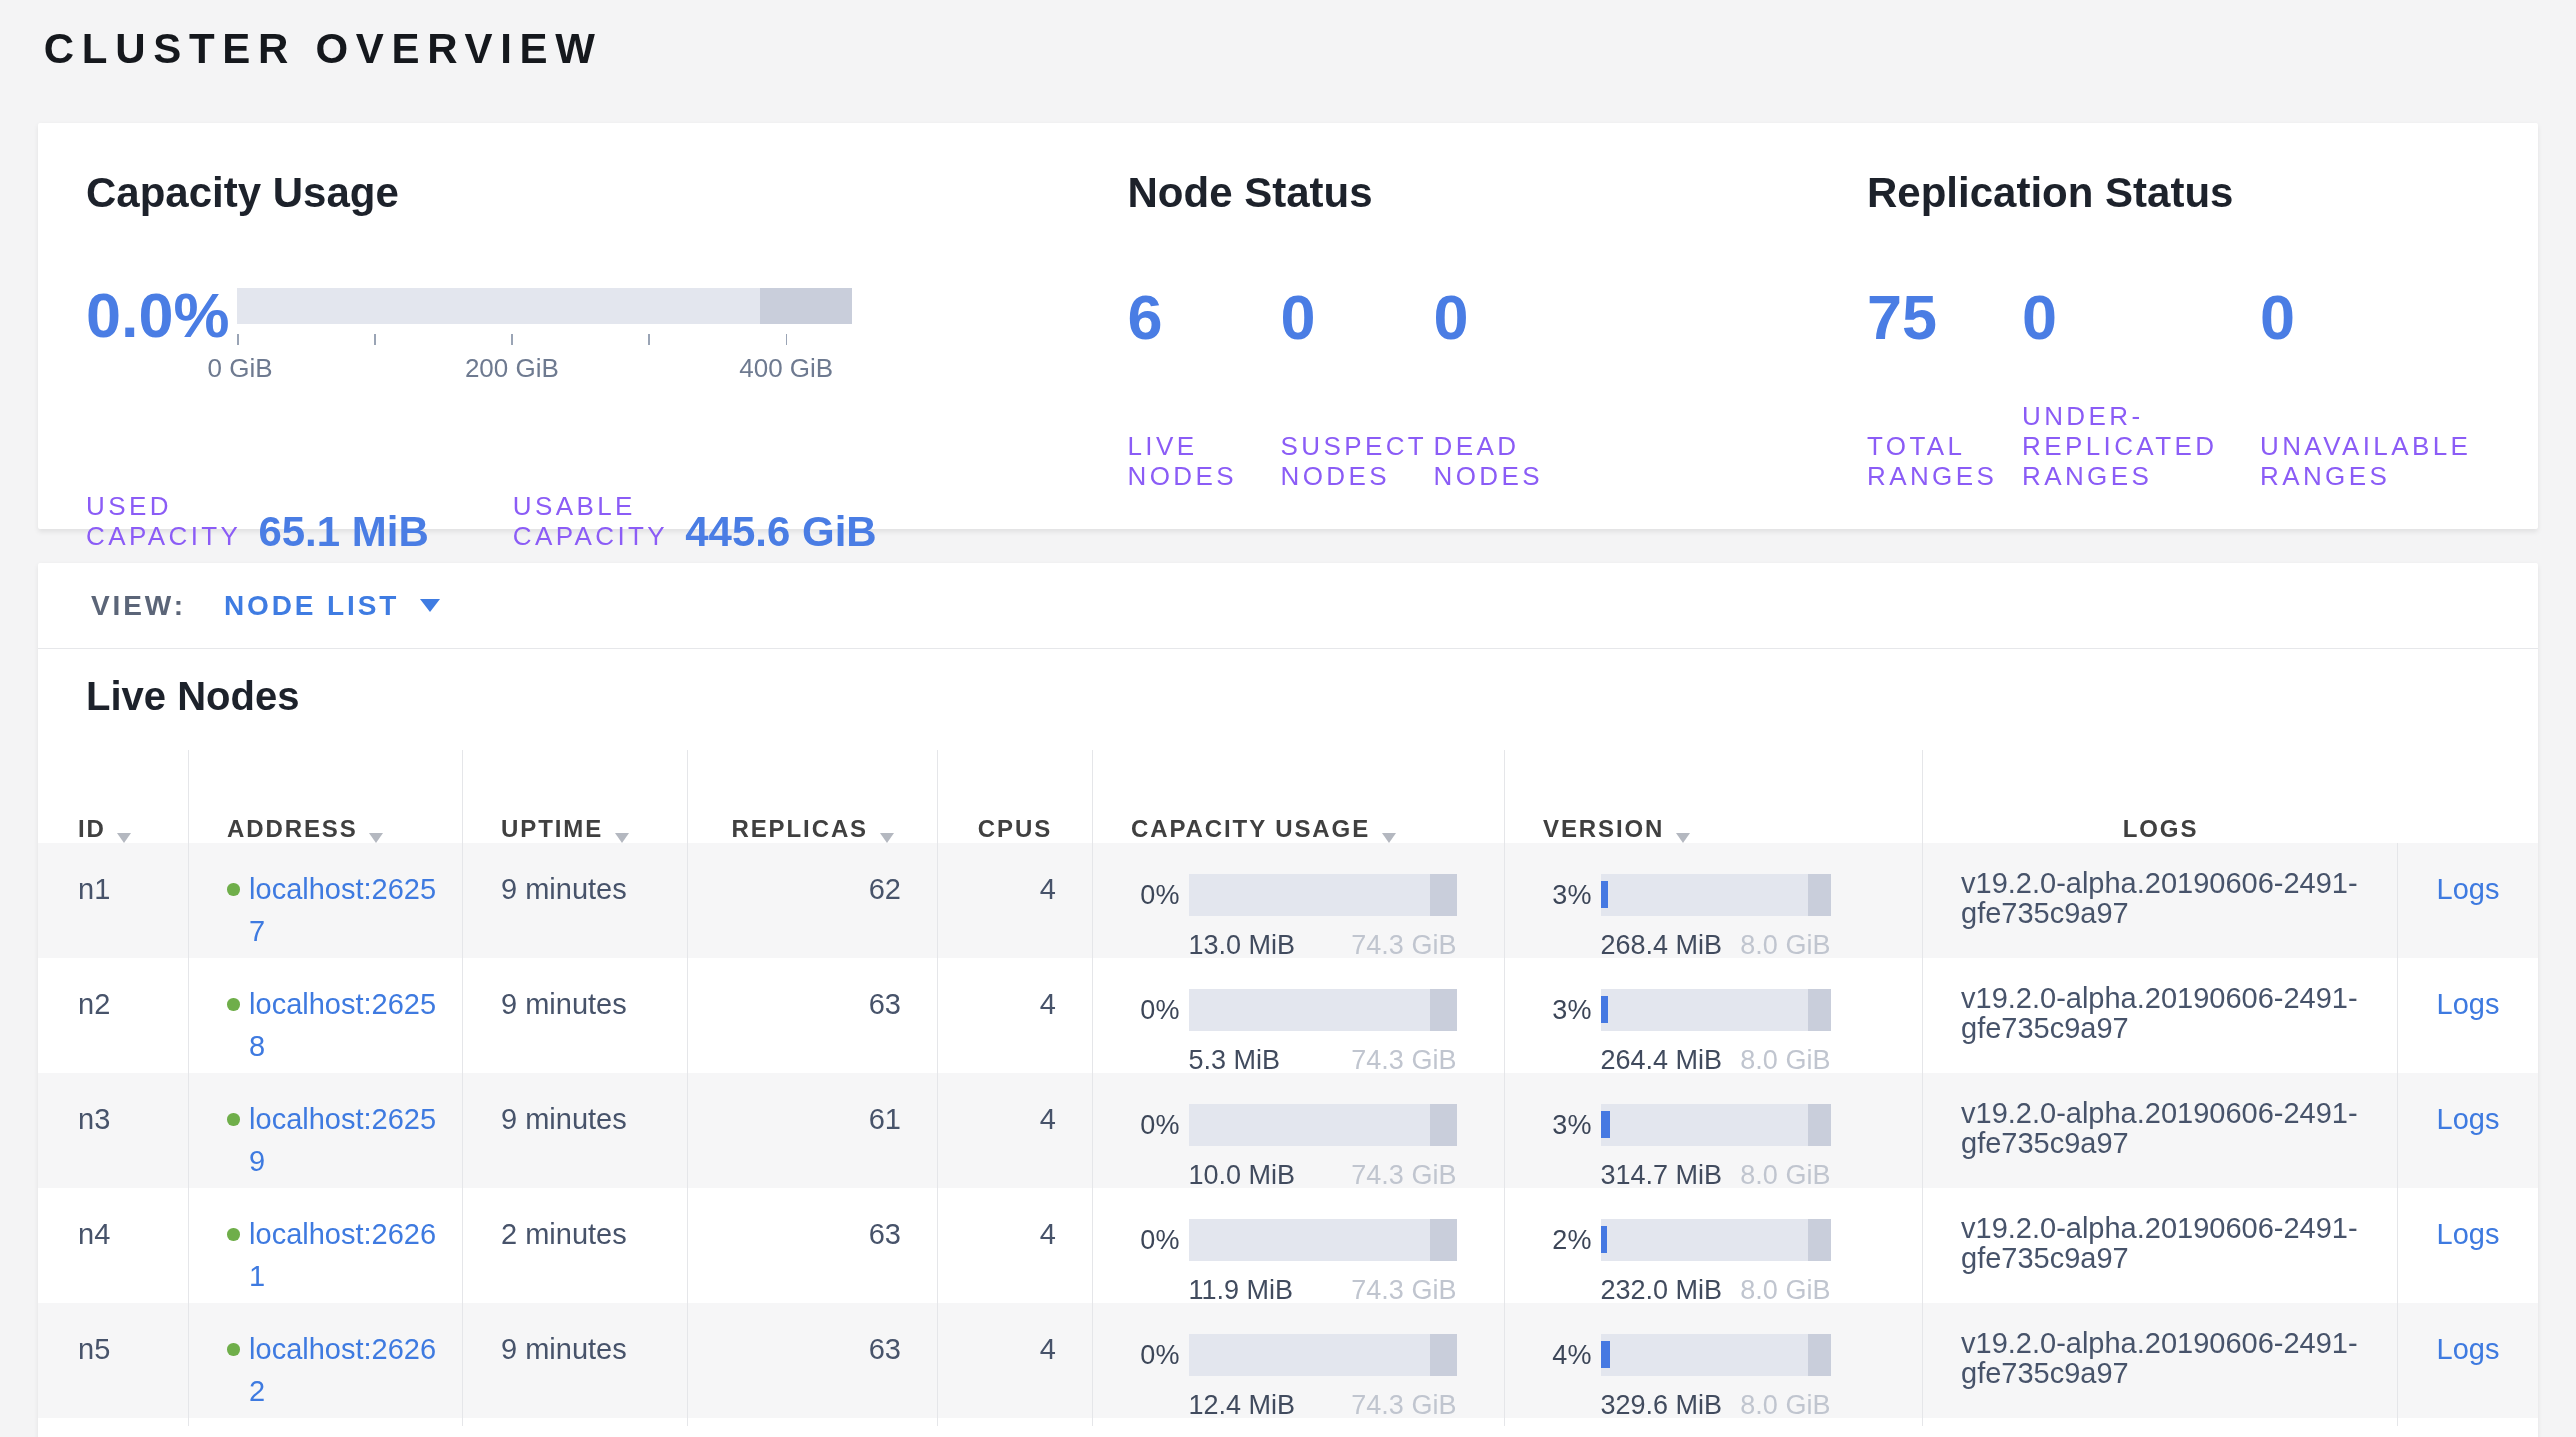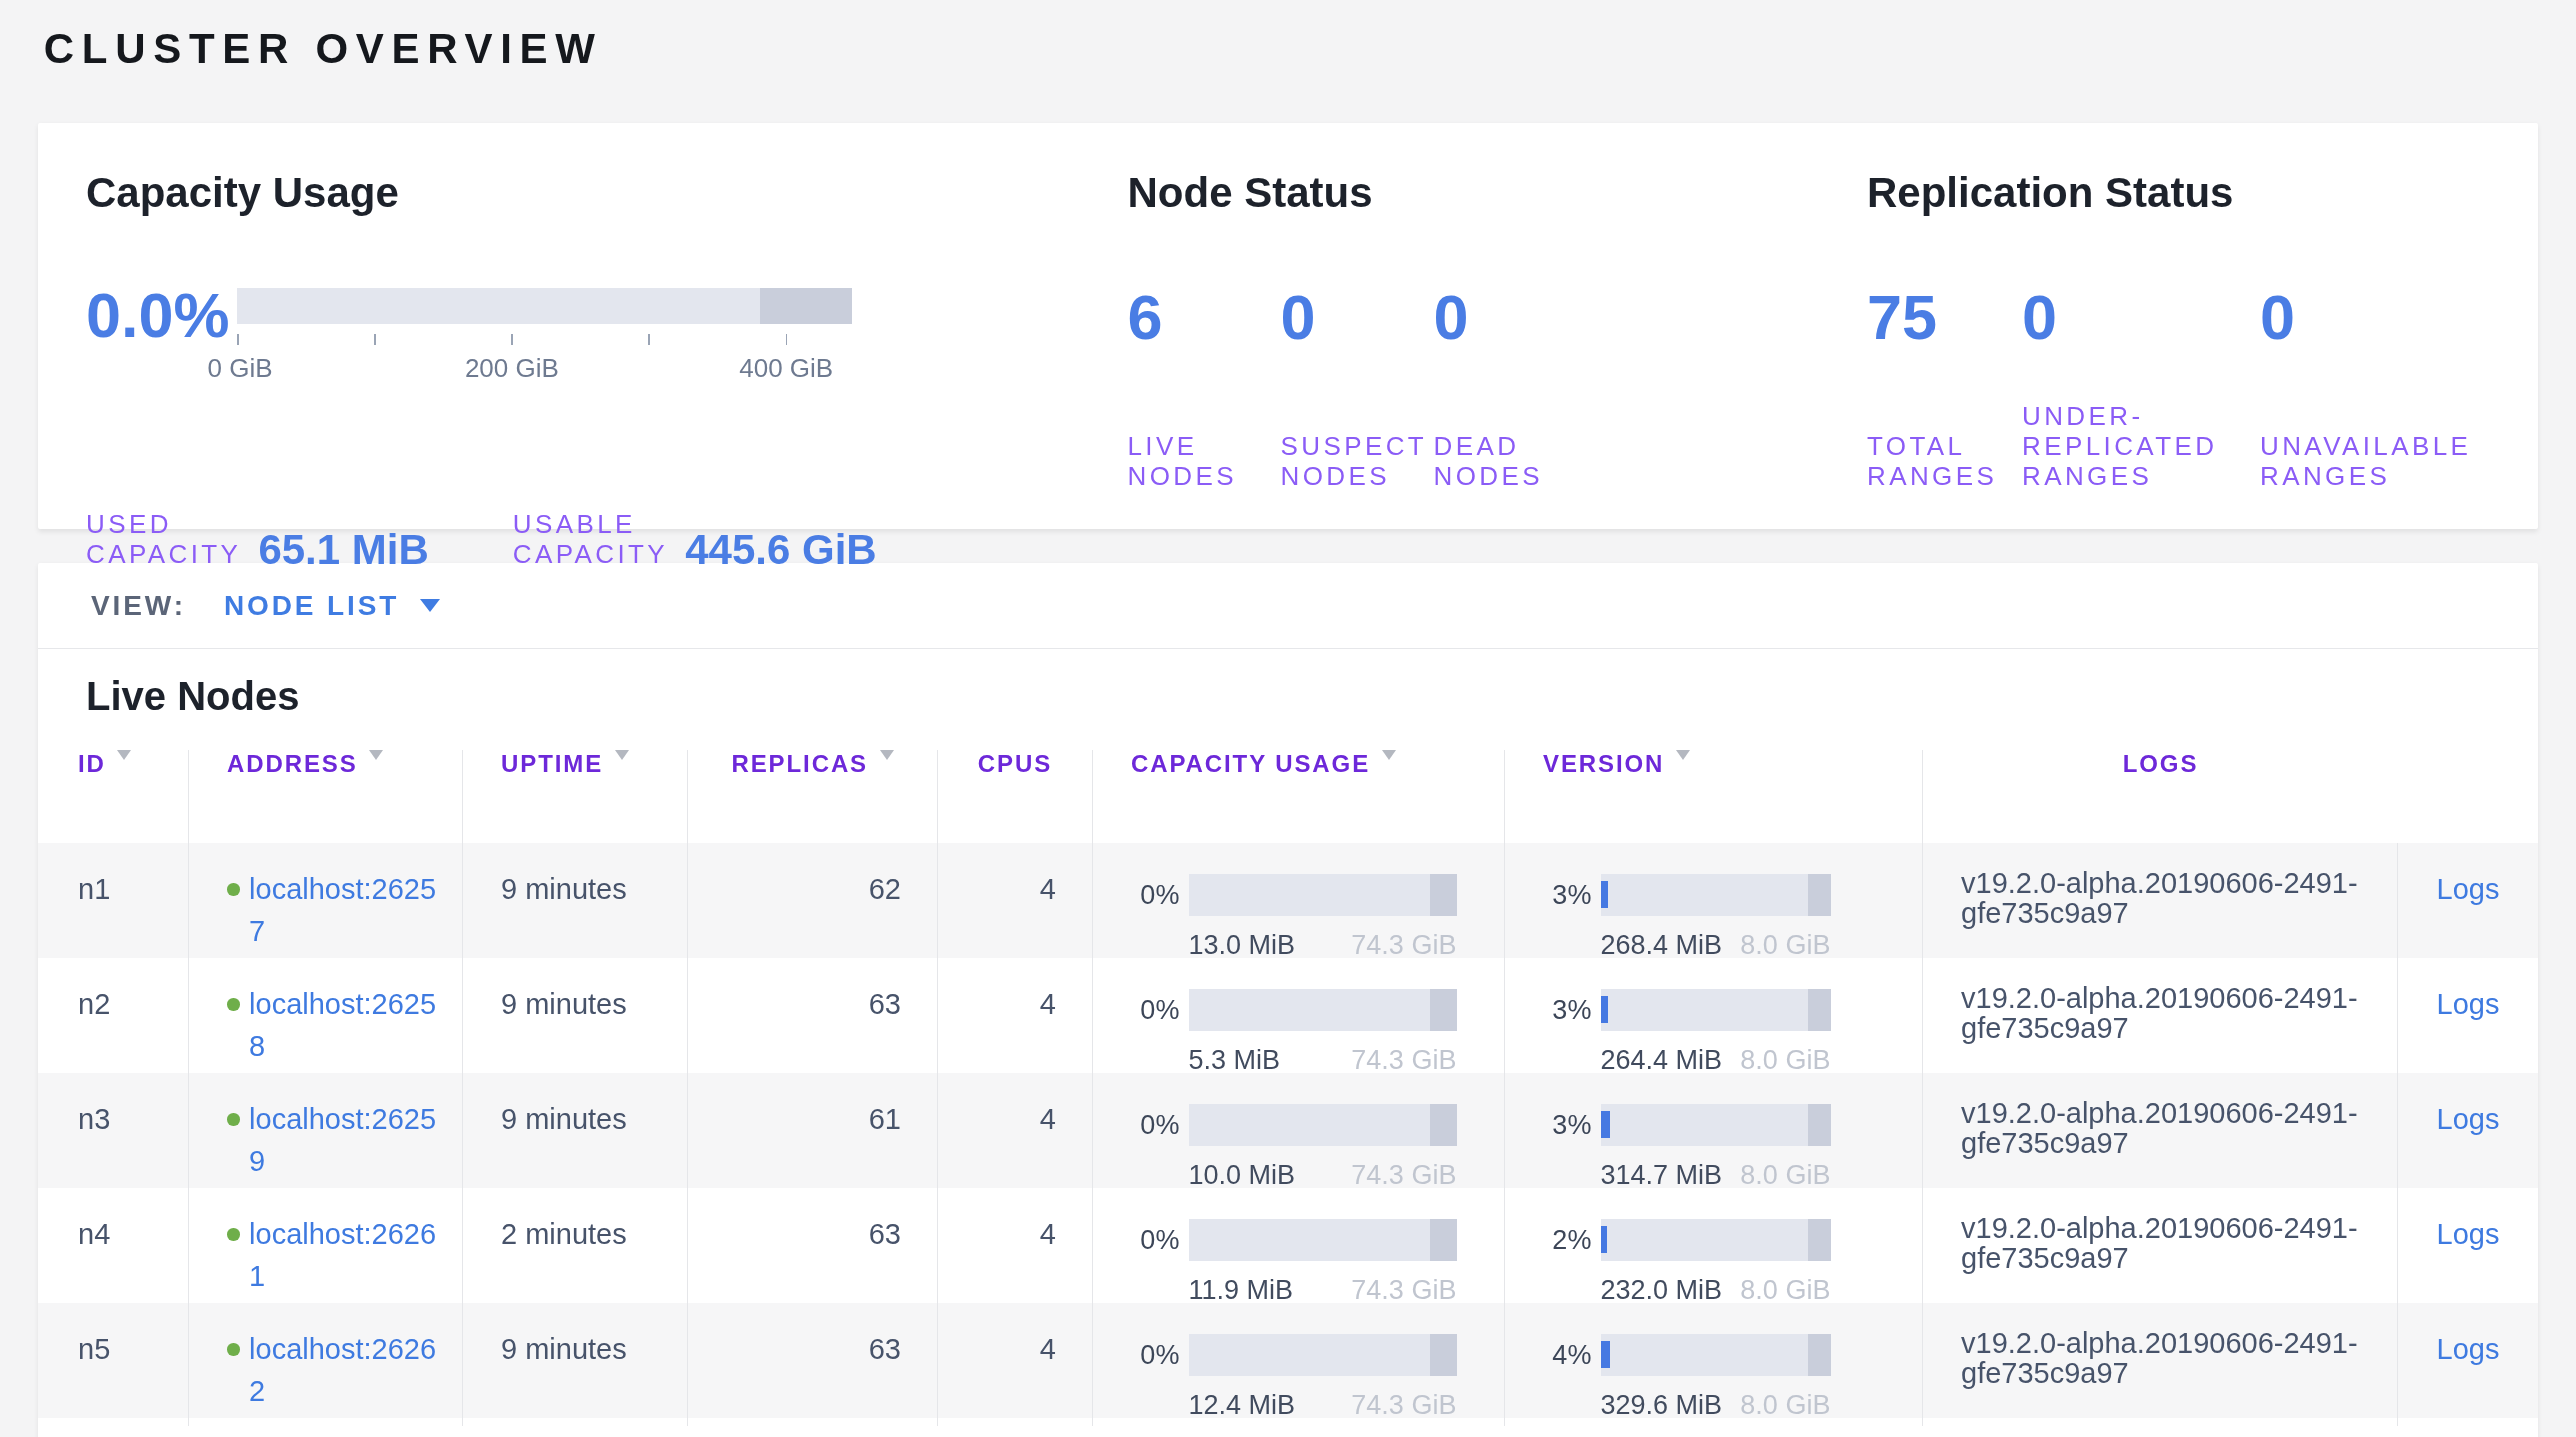--- a/index.html
+++ b/index.html
@@ -42,21 +42,21 @@
   .tick { position:absolute; top:50px; width:1.9px; height:11.5px; background:#9aa4b5; }
   .tick-label {
     position:absolute; top:69px; transform:translateX(-50%);
     font-size:26px; color:#6e7a90; white-space:nowrap;
   }
   .cap-stats { display:flex; margin-top:144px; }
   .cap-stat { display:flex; align-items:flex-end; }
   .stat-label {
     font-size:26px; letter-spacing:3.4px; color:#8b5cf6; line-height:30px;
   }
-  .cap-stat .stat-label { width:159px;margin-top:18px; }
+  .cap-stat .stat-label { width:159px; }
   .cap-stat-2 { margin-left:84px; }
   .cap-stat .stat-value {
     font-size:42px; font-weight:600; color:#4a7de4;
     margin-left:13.4px; margin-bottom:-4.8px; white-space:nowrap;
   }
 
   .stats-row { display:flex; margin-top:69px; }
   .stat { display:flex; flex-direction:column; height:205px; }
   .stat .stat-label { margin-top:auto; }
   .sec-nodes .stat { width:153px; }
@@ -81,22 +81,22 @@
     border-left:10.5px solid transparent; border-right:10.5px solid transparent;
     border-top:13.4px solid #3f7ce2;
   }
 
   .table-title { font-size:40px; font-weight:700; color:#1d222b; margin:25px 0 0 48px; }
 
   .tgrid { display:grid; grid-template-columns:151px 274px 225px 250px 155px 412px 418px 475px 1fr; }
   .thead { margin-top:31px; height:93px; }
   .th {
     border-right:1.9px solid #e5e6e9;
-    display:flex; align-items:flex-start;
-    font-size:24px; font-weight:700; letter-spacing:1.9px; color:#6d28d9;
+    display:flex; align-items:flex-end;
+    font-size:24px; font-weight:700; letter-spacing:1.9px; color:#404040;
     padding-left:38px; white-space:nowrap;
   }
   .th.c-center { justify-content:center; padding-left:0; }
   .th:last-child { border-right:none; }
   .sort-arrow {
     display:inline-block; width:0; height:0; margin-left:11.5px;
     border-left:7.7px solid transparent; border-right:7.7px solid transparent;
     border-top:10.5px solid #b4b8c0;
   }
 

